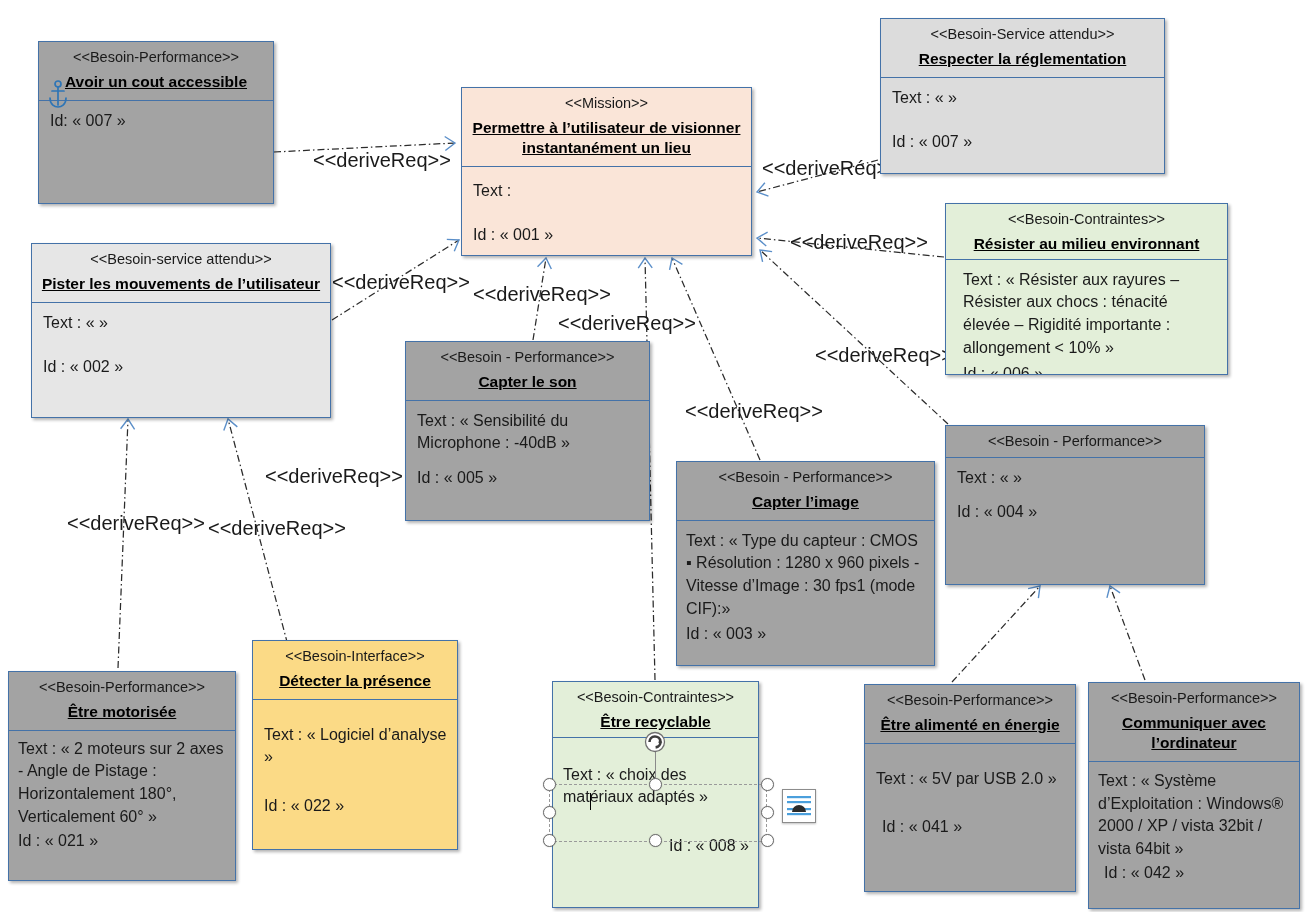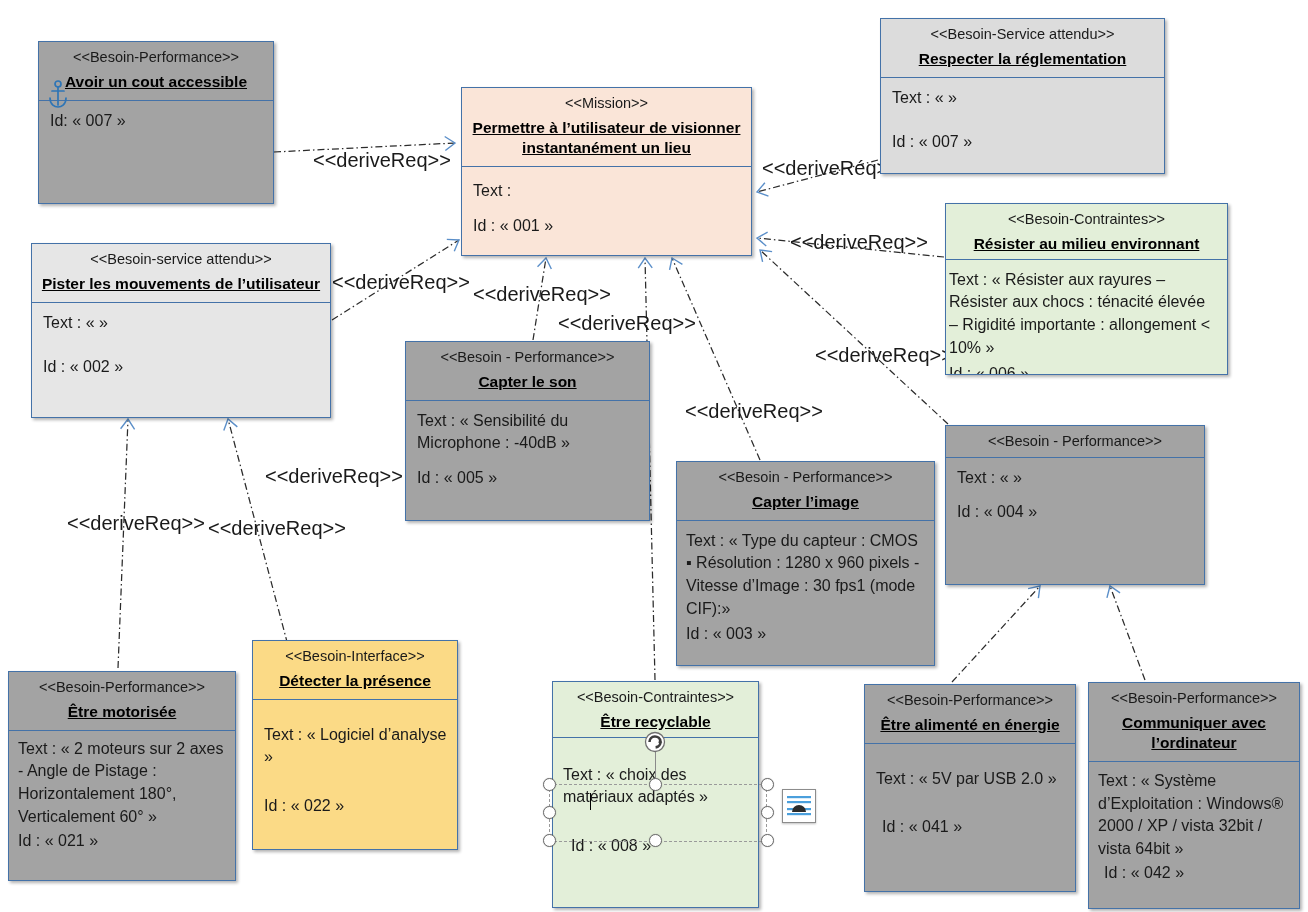--- a/index.html
+++ b/index.html
@@ -183,21 +183,21 @@
   </div>
 
   <div class="req fill-peach" style="left:461px;top:87px;width:291px;height:169px;justify-content:space-between;">
     <div class="head">
       <span class="stereo">&lt;&lt;Mission&gt;&gt;</span>
       <span class="title">Permettre à l’utilisateur de visionner instantanément un lieu</span>
     </div>
     <div class="divider"></div>
     <div class="body" style="padding-top:13px;">
       <span class="txt">Text :</span>
-      <span class="idline" style="margin-top:12px;">Id : « 001 »</span>
+      <span class="idline" style="margin-top:21px;">Id : « 001 »</span>
     </div>
   </div>
 
   <div class="req fill-gray" style="left:880px;top:18px;width:285px;height:156px;">
     <div class="head">
       <span class="stereo">&lt;&lt;Besoin-Service attendu&gt;&gt;</span>
       <span class="title">Respecter la réglementation</span>
     </div>
     <div class="divider"></div>
     <div class="body">
@@ -217,21 +217,21 @@
       <span class="idline" style="margin-top:22px;">Id : « 002 »</span>
     </div>
   </div>
 
   <div class="req fill-green nogap" style="left:945px;top:203px;width:283px;height:172px;">
     <div class="head">
       <span class="stereo">&lt;&lt;Besoin-Contraintes&gt;&gt;</span>
       <span class="title tight">Résister au milieu environnant</span>
     </div>
     <div class="divider"></div>
-    <div class="body" style="padding-left:3px;">
+    <div class="body" style="padding-left:17px;">
       <span class="txt">Text : « Résister aux rayures – Résister aux chocs : ténacité élevée – Rigidité importante : allongement &lt; 10% »</span>
       <span class="idline" style="margin-top:3px;">Id : « 006 »</span>
     </div>
   </div>
 
   <div class="req fill-blue" style="left:405px;top:341px;width:245px;height:180px;">
     <div class="head">
       <span class="stereo">&lt;&lt;Besoin - Performance&gt;&gt;</span>
       <span class="title">Capter le son</span>
     </div>
@@ -290,21 +290,21 @@
   </div>
 
   <div class="req fill-green nogap" style="left:552px;top:681px;width:207px;height:227px;">
     <div class="head">
       <span class="stereo">&lt;&lt;Besoin-Contraintes&gt;&gt;</span>
       <span class="title tight">Être recyclable</span>
     </div>
     <div class="divider"></div>
     <div class="body" style="padding-top:26px;padding-left:10px;">
       <span class="txt">Text : « choix des matériaux adaptés »</span>
-      <span class="idline" style="margin-top:26px;padding-left:8px;">Id : « 008 »</span>
+      <span class="idline" style="margin-top:26px;padding-left:8px;text-align:right;">Id : « 008 »</span>
     </div>
   </div>
 
   <div class="rot-stem" style="left:655px;top:752px;height:32px;"></div>
   <div class="rot-handle" style="left:643px;top:730px;">
     <svg width="24" height="24" viewBox="0 0 24 24">
       <circle cx="12" cy="12" r="9.5" fill="#ffffff" stroke="#6f6f6f" stroke-width="1.3"></circle>
       <path d="M6.5 12 A5.5 5.5 0 1 1 12.6 17.4" fill="none" stroke="#3d3d3d" stroke-width="2.6"></path>
       <path d="M16.2 9.2 L19.4 12.4 L15.4 13.0 Z" fill="#3d3d3d"></path>
     </svg>

